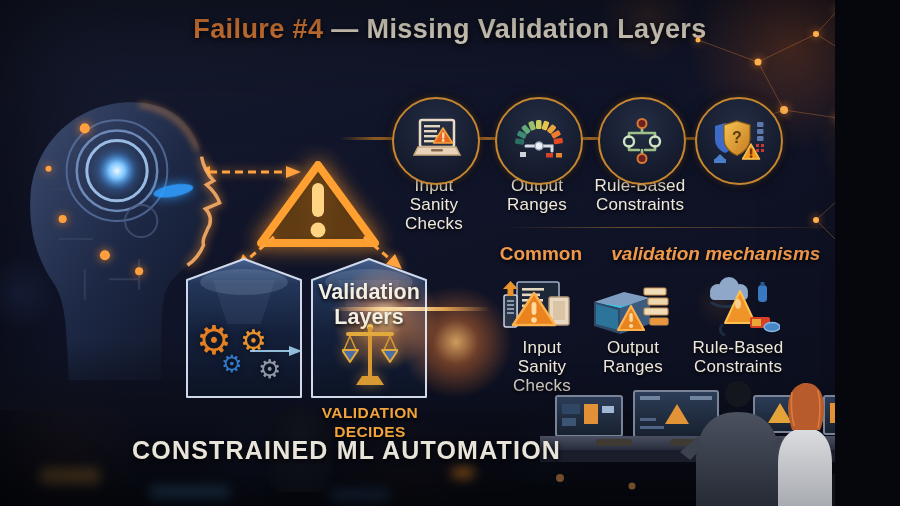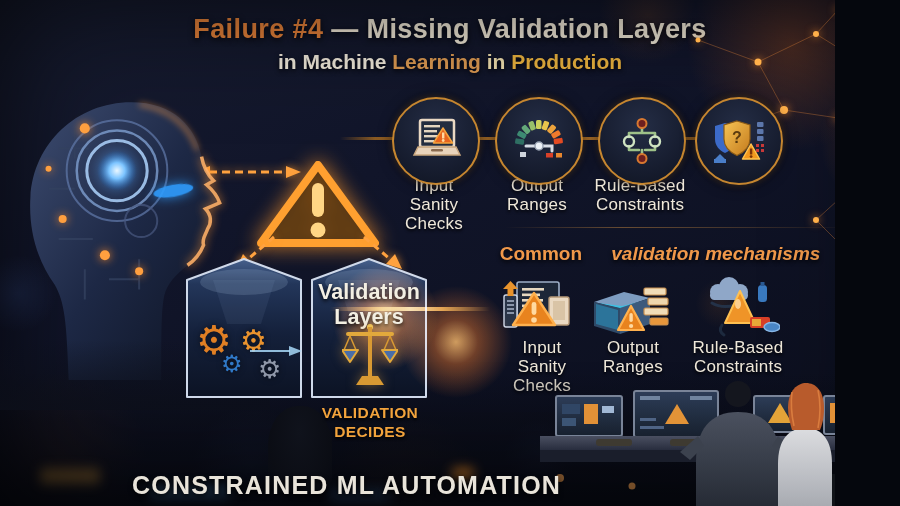--- a/index.html
+++ b/index.html
@@ -56,21 +56,21 @@
   
   .cont-title{width:122px;text-align:center;color:#f3efe3;font-size:21.5px;font-weight:bold;line-height:1.18;
     white-space:pre-line;text-shadow:0 2px 4px rgba(0,0,0,.9);z-index:6;}
   .gear{position:absolute;z-index:6;line-height:1;text-shadow:0 0 6px rgba(0,0,0,.6);}
   .caption{z-index:7;text-align:center;white-space:pre-line;text-shadow:0 2px 3px rgba(0,0,0,.9);}
   .cap-left{color:#ebe9e0;font-size:14.5px;letter-spacing:.6px;}
   .cap-right{color:#f2a33c;font-size:15.5px;font-weight:bold;letter-spacing:.4px;line-height:1.2;}
   .flare{border-radius:50%;mix-blend-mode:screen;pointer-events:none;z-index:5;}
   .streak{mix-blend-mode:screen;z-index:5;}
   
-  .footer-label{left:132px;top:471px;font-size:25px;font-weight:bold;color:#e9e4da;letter-spacing:1.2px;
+  .footer-label{left:132px;top:436px;font-size:25px;font-weight:bold;color:#e9e4da;letter-spacing:1.2px;
     text-shadow:0 2px 5px rgba(0,0,0,.9);z-index:8;}
   
   .scene{left:540px;top:378px;width:360px;height:128px;z-index:4;filter:blur(.6px) saturate(.92);}
   .sil{left:268px;top:406px;width:64px;height:86px;z-index:4;
     background:radial-gradient(ellipse at 50% 30%,#10131c 0%,#0b0d14 70%, rgba(10,12,18,0) 100%);
     border-radius:46% 46% 20% 20%;opacity:.95;}
   .head-fade{left:0px;top:340px;width:270px;height:70px;z-index:3;
     background:linear-gradient(180deg, rgba(14,17,30,0), rgba(12,15,26,.85));}
 </style>
 </head>
@@ -139,23 +139,20 @@
         <circle cx="60" cy="100" r="3"></circle>
     </g>
     <path d="M212,88 C214,99 218,106 224,112 L217,116 C224,122 228,128 230,134 L216,140
              C222,146 222,154 218,160 C216,166 212,170 214,176 C210,186 204,192 198,196" fill="none" stroke="#ffb066" stroke-width="3.5" opacity=".9" filter="drop-shadow(0 0 5px rgba(255,150,50,.9))"></path>
     <path d="M150,36 C180,40 200,58 208,82" fill="none" stroke="#ff9a3c" stroke-width="4" opacity=".55" filter="blur(3px)"></path>
   </svg>
   <div class="abs head-fade"></div>
 
   <div class="abs title">
     <span class="accent">Failure #4</span><span class="rest"> — Missing Validation Layers</span>
-  </div>
-  <div class="abs subtitle">
-    <span class="sub-1">in Machine </span><span class="sub-2">Learning </span><span class="sub-3">in </span><span class="sub-4">Production</span>
   </div>
 
   <div class="abs connector"></div>
 
   <div class="abs mech-circle" style="left:392px;top:97px">
     <svg width="54" height="52" viewBox="0 0 54 52">
       <rect x="11" y="5" width="34" height="27" rx="2" fill="#232d3f" stroke="#ead9c4" stroke-width="2.5"></rect>
       <g fill="#e4d6c0">
           <rect x="15" y="10" width="16" height="2.4"></rect>
           <rect x="15" y="15" width="13" height="2.4"></rect>

